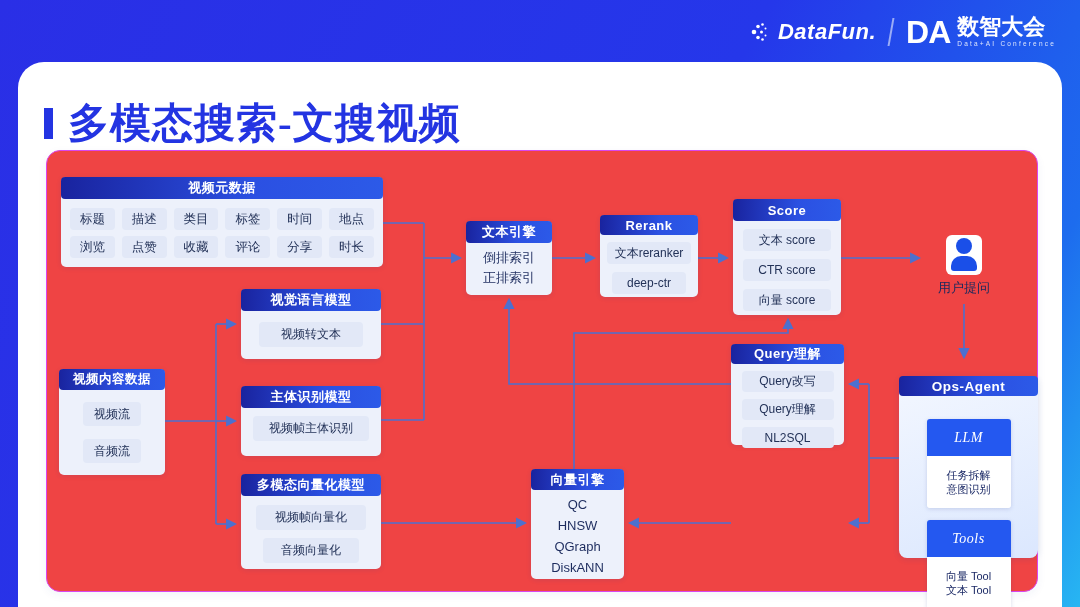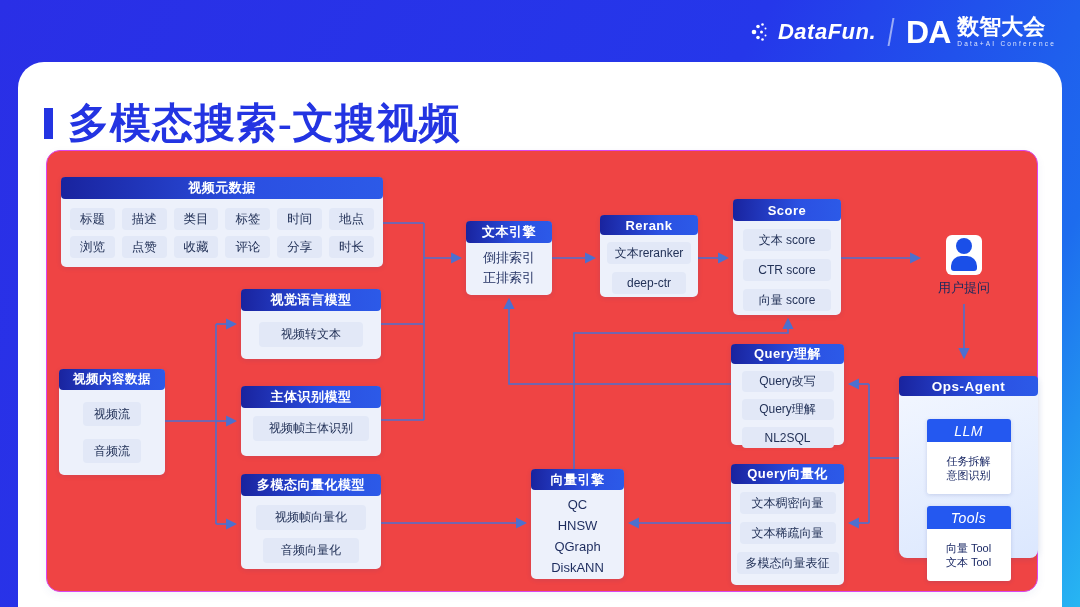--- a/index.html
+++ b/index.html
@@ -49,22 +49,22 @@
   .user-icon .head { position:absolute; left:10px; top:3px; width:16px; height:16px; border-radius:50%; background:#1a4fe8; }
   .user-icon .torso { position:absolute; left:5px; top:21px; width:26px; height:15px; border-radius:10px 10px 3px 3px; background:#1a4fe8; }
   .user-label { margin-top:4px; font-size:13px; color:#16295e; white-space:nowrap; }
 
   
   .ops { position:absolute; left:852px; top:213px; width:139px; height:182px;
          background:linear-gradient(160deg,#f3f7ff 0%,#dbe7fe 100%);
          border-radius:8px; box-shadow:0 1px 6px rgba(44,63,146,.16);margin-top:12px; }
   .ops .dhead { font-size:13.5px; }
   .subbox { width:84px; margin:0 auto; box-shadow:0 1px 4px rgba(44,63,146,.18); border-radius:3px; overflow:hidden; }
-  .subhead { height:23px; background:#2458f0; color:#fff; display:flex; align-items:center; justify-content:center;
-             font-family:Liberation Sans, sans-serif; font-style:italic; font-size:14px; letter-spacing:.5px; }
+  .subhead { height:37px; background:#2458f0; color:#fff; display:flex; align-items:center; justify-content:center;
+             font-family:Liberation Serif, serif; font-style:italic; font-size:14px; letter-spacing:.5px; }
   .subbody { background:#fff; color:#1c2a66; font-size:11px; line-height:14px; text-align:center; padding:12px 2px; }
 </style>
 </head>
 <body>
 
 <div class="brand-bar">
   <div class="datafun-logo">
     <svg width="22" height="22" viewBox="0 0 22 22">
       <g fill="#ffffff">
         <circle cx="4" cy="11" r="2.3"></circle>
@@ -222,28 +222,20 @@
 
   <div class="dbox" style="left:684px;top:193px;width:113px;height:101px">
     <div class="dhead" style="height:20px">Query理解</div>
     <div class="vstack" style="gap:7px;padding-top:7px">
       <span class="pill" style="width:92px;height:21px">Query改写</span>
       <span class="pill" style="width:92px;height:21px">Query理解</span>
       <span class="pill" style="width:92px;height:21px">NL2SQL</span>
     </div>
   </div>
 
-  <div class="dbox" style="left:684px;top:313px;width:113px;height:121px">
-    <div class="dhead" style="height:20px">Query向量化</div>
-    <div class="vstack" style="gap:8px;padding-top:8px">
-      <span class="pill" style="width:96px;height:22px">文本稠密向量</span>
-      <span class="pill" style="width:96px;height:22px">文本稀疏向量</span>
-      <span class="pill" style="width:102px;height:22px">多模态向量表征</span>
-    </div>
-  </div>
 
   <div class="ops">
     <div class="dhead" style="height:20px">Ops-Agent</div>
     <div class="subbox" style="margin-top:23px">
       <div class="subhead">LLM</div>
       <div class="subbody">
         <div>任务拆解</div>
         <div>意图识别</div>
       </div>
     </div>

